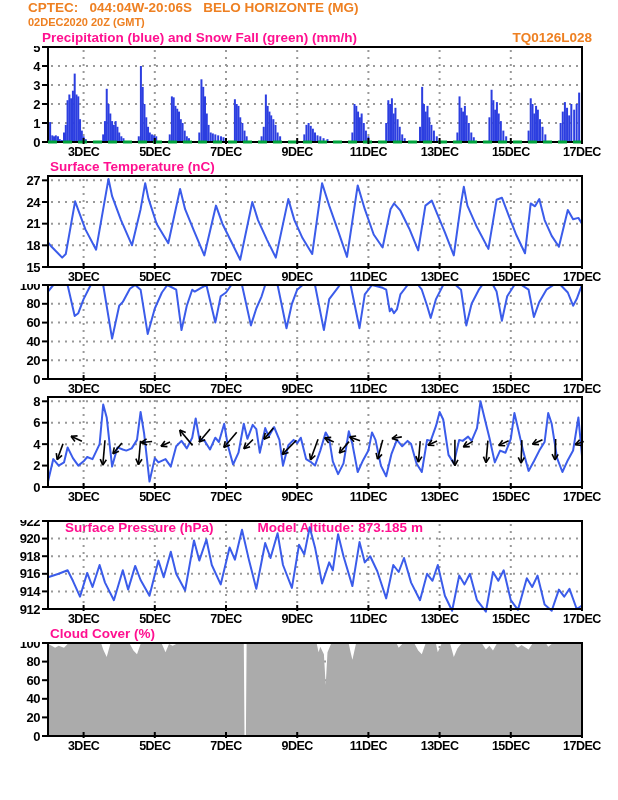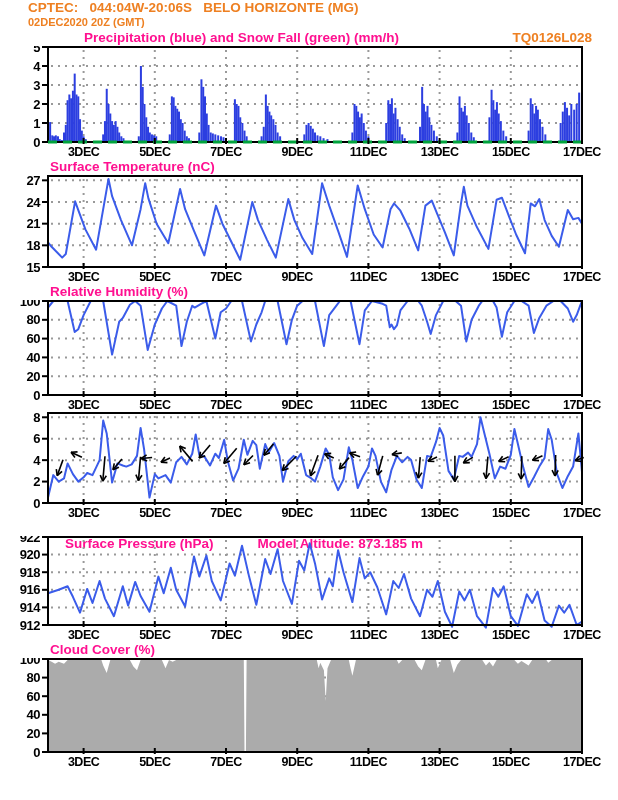--- a/index.html
+++ b/index.html
@@ -1,20 +1,20 @@
 <!DOCTYPE html>
 <html><head>
 <meta charset="utf-8">
 <style>
   html,body{margin:0;padding:0;background:#fff;}
   .page{position:relative;width:618px;height:800px;background:#fff;overflow:hidden;
         font-family:"Liberation Sans",sans-serif;font-weight:bold;}
   .h1{padding-left:28px;height:15px;line-height:15px;font-size:13.5px;white-space:pre;}
   .h2{display:flex;justify-content:space-between;padding:0 26px 0 28px;height:15px;line-height:15px;font-size:11px;white-space:pre;}
-  .h3{display:flex;justify-content:space-between;padding:0 26px 0 84px;height:16px;line-height:16px;font-size:13.5px;white-space:pre;}
+  .h3{display:flex;justify-content:space-between;padding:0 26px 0 42px;height:16px;line-height:16px;font-size:13.5px;white-space:pre;}
   .orange{color:#ee8022;}
   .pink{color:#ff1090;}
   .trow{height:16px;line-height:16px;font-size:13.5px;padding-left:50px;white-space:pre;}
   .trow .t2{margin-left:44px;}
   svg{display:block;}
 </style>
 </head>
 <body>
 
 <div class="page">
@@ -268,21 +268,20 @@
       <line x1="368.4" y1="88" x2="368.4" y2="94" stroke="#000" stroke-width="2"></line>
       <text x="368.4" y="106" text-anchor="middle" fill="#000" style="font:bold 12.5px &quot;Liberation Sans&quot;,sans-serif;letter-spacing:-0.5px">11DEC</text>
       <line x1="439.6" y1="88" x2="439.6" y2="94" stroke="#000" stroke-width="2"></line>
       <text x="439.6" y="106" text-anchor="middle" fill="#000" style="font:bold 12.5px &quot;Liberation Sans&quot;,sans-serif;letter-spacing:-0.5px">13DEC</text>
       <line x1="510.8" y1="88" x2="510.8" y2="94" stroke="#000" stroke-width="2"></line>
       <text x="510.8" y="106" text-anchor="middle" fill="#000" style="font:bold 12.5px &quot;Liberation Sans&quot;,sans-serif;letter-spacing:-0.5px">15DEC</text>
       <line x1="582" y1="88" x2="582" y2="94" stroke="#000" stroke-width="2"></line>
       <text x="582" y="106" text-anchor="middle" fill="#000" style="font:bold 12.5px &quot;Liberation Sans&quot;,sans-serif;letter-spacing:-0.5px">17DEC</text>
     </svg>
 
-  <div class="trow pink"><span>Relative Humidity (%)</span></div>
   <svg id="sv2" width="618" height="112">
       <line x1="83.6" y1="4" x2="83.6" y2="93" stroke="#999999" stroke-width="2" stroke-dasharray="2 5"></line>
       <line x1="154.8" y1="4" x2="154.8" y2="93" stroke="#999999" stroke-width="2" stroke-dasharray="2 5"></line>
       <line x1="226" y1="4" x2="226" y2="93" stroke="#999999" stroke-width="2" stroke-dasharray="2 5"></line>
       <line x1="297.2" y1="4" x2="297.2" y2="93" stroke="#999999" stroke-width="2" stroke-dasharray="2 5"></line>
       <line x1="368.4" y1="4" x2="368.4" y2="93" stroke="#999999" stroke-width="2" stroke-dasharray="2 5"></line>
       <line x1="439.6" y1="4" x2="439.6" y2="93" stroke="#999999" stroke-width="2" stroke-dasharray="2 5"></line>
       <line x1="510.8" y1="4" x2="510.8" y2="93" stroke="#999999" stroke-width="2" stroke-dasharray="2 5"></line>
       <line x1="582" y1="4" x2="582" y2="93" stroke="#999999" stroke-width="2" stroke-dasharray="2 5"></line>
       <line x1="51" y1="76.2" x2="579" y2="76.2" stroke="#999999" stroke-width="2" stroke-dasharray="2 5"></line>

